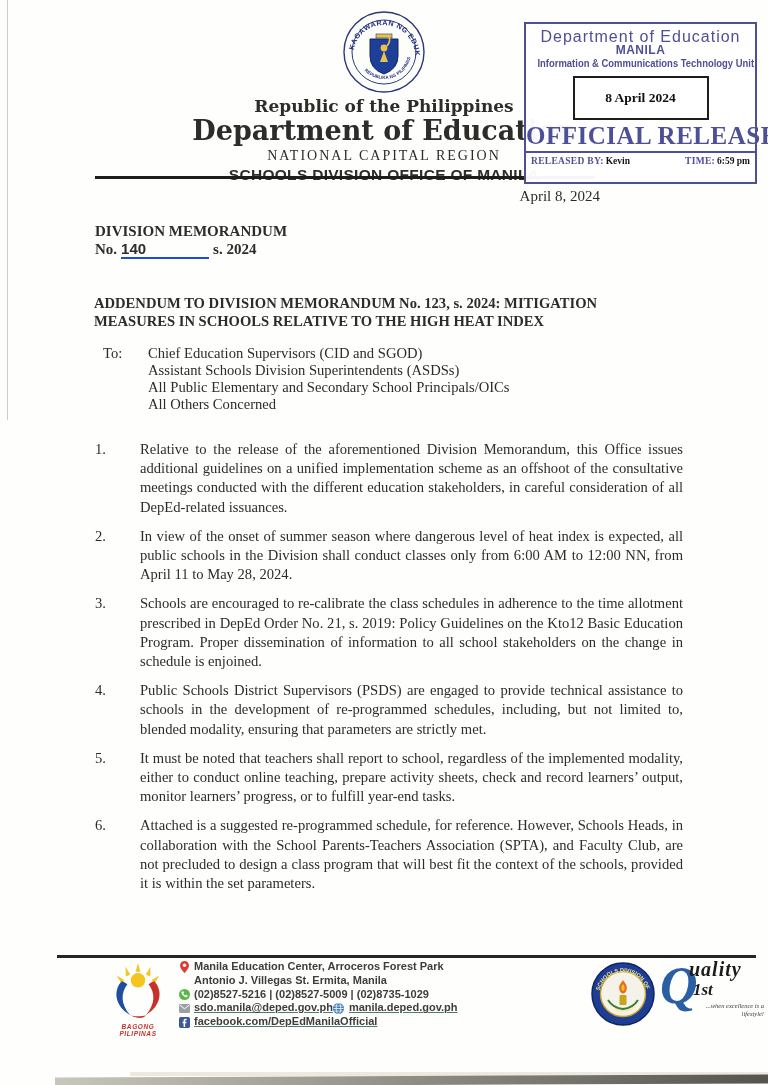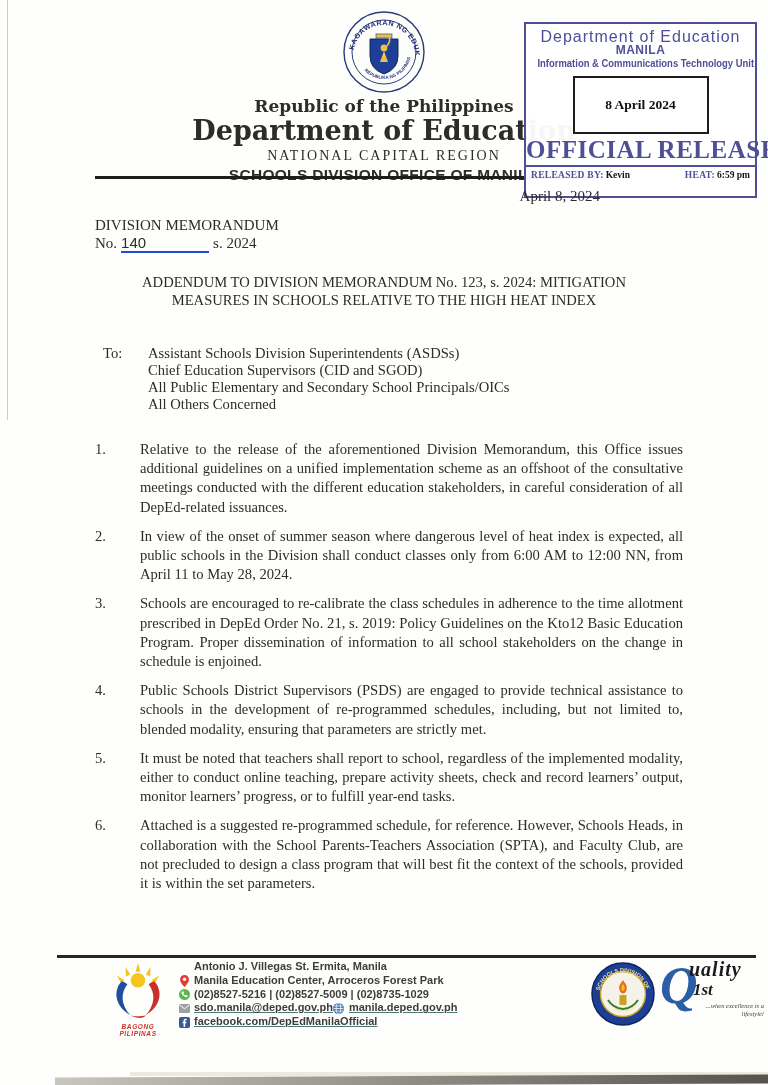--- a/index.html
+++ b/index.html
@@ -17,33 +17,33 @@
   .header-rule{position:absolute;top:176px;left:95px;width:500px;height:2.5px;background:#1d1d1b;}
 
   
   .stamp{position:absolute;left:524px;top:22px;width:229px;border:2.5px solid #4e4f97;
          background:rgba(255,255,255,.96);color:#4e4f97;text-align:center;padding:4px 0 0;}
   .stamp-dept{font-family:"Liberation Sans",sans-serif;font-size:16px;letter-spacing:1px;white-space:nowrap;}
   .stamp-city{font-family:"Liberation Sans",sans-serif;font-weight:bold;font-size:12px;margin-top:-3px;letter-spacing:.5px;}
   .stamp-unit{font-family:"Liberation Sans",sans-serif;font-weight:bold;font-size:10.5px;white-space:nowrap;
               transform:scaleX(.9);transform-origin:center;}
   .stamp-datebox{width:132px;margin:7px auto 2px;border:2px solid #1d1d1b;color:#111;
-                 font-weight:bold;font-size:13.5px;padding:19px 0;background:#fff;}
+                 font-weight:bold;font-size:13.5px;padding:12px 0;background:#fff;}
   .stamp-title{font-family:"Liberation Serif",serif;font-weight:bold;font-size:25px;letter-spacing:.5px;white-space:nowrap;}
   .stamp-sep{height:2px;background:#4e4f97;margin-top:1px;}
   .stamp-bottom{display:flex;justify-content:space-between;padding:3px 5px 16px;font-size:9.5px;font-weight:bold;}
   .sb-label{color:#4e4f97;letter-spacing:.3px;}
   .sb-value{color:#151515;margin-left:2px;}
 
   
   .date-line{position:absolute;top:188px;left:95px;width:505px;text-align:right;font-size:15px;}
-  .memo-head{position:absolute;top:216px;left:95px;font-weight:normal;font-size:15px;line-height:18px;}
+  .memo-head{position:absolute;top:222px;left:95px;font-weight:bold;font-size:15px;line-height:18px;}
   .no-value{display:inline-block;width:88px;text-align:left;border-bottom:2px solid #1d4ed8;
             font-family:"Liberation Sans",sans-serif;font-size:15px;margin:0 4px;line-height:16px;}
-  .memo-title{position:absolute;top:273px;left:94px;width:580px;text-align:center;font-weight:normal;
+  .memo-title{position:absolute;top:294px;left:94px;width:580px;font-weight:bold;
               font-size:14.6px;line-height:18px;}
   .to-block{position:absolute;top:345px;left:95px;width:588px;display:flex;font-size:14.6px;line-height:17px;}
   .to-label{width:45px;flex-shrink:0;margin-left:8px;}
   .paragraphs{position:absolute;top:440px;left:95px;width:588px;font-size:14.6px;line-height:19.2px;}
   .para{display:flex;margin-bottom:10px;}
   .para-num{width:45px;flex-shrink:0;}
   .para-text{display:block;flex:1;text-align:justify;}
 
   
   .footer-rule{position:absolute;top:955px;left:57px;width:699px;height:2.5px;background:#262626;}
@@ -117,21 +117,21 @@
     <div class="stamp-city">MANILA</div>
     <div class="stamp-unit">Information &amp; Communications Technology Unit</div>
     <div class="stamp-datebox">8 April 2024</div>
     <div class="stamp-title">OFFICIAL RELEASE</div>
     <div class="stamp-sep"></div>
     <div class="stamp-bottom">
       <span>
         <span class="sb-label">RELEASED BY:</span><span class="sb-value">Kevin</span>
       </span>
       <span>
-        <span class="sb-label">HEAT:</span><span class="sb-value">6:59 pm</span>
+        <span class="sb-label">TIME:</span><span class="sb-value">6:59 pm</span>
       </span>
     </div>
   </div>
 
   <div class="date-line">April 8, 2024</div>
 
   <div class="memo-head">
     <div>DIVISION MEMORANDUM</div>
     <div>
       <span>No.</span><span class="no-value">140</span><span>s. 2024</span>
@@ -139,22 +139,22 @@
   </div>
 
   <div class="memo-title">
     <div>ADDENDUM TO DIVISION MEMORANDUM No. 123, s. 2024: MITIGATION</div>
     <div>MEASURES IN SCHOOLS RELATIVE TO THE HIGH HEAT INDEX</div>
   </div>
 
   <div class="to-block">
     <span class="to-label">To:</span>
     <span>
+      <div>Chief Education Supervisors (CID and SGOD)</div>
       <div>Assistant Schools Division Superintendents (ASDSs)</div>
-      <div>Chief Education Supervisors (CID and SGOD)</div>
       <div>All Public Elementary and Secondary School Principals/OICs</div>
       <div>All Others Concerned</div>
     </span>
   </div>
 
   <div class="paragraphs">
     <div class="para">
       <span class="para-num">1.</span>
       <span class="para-text">Relative to the release of the aforementioned Division Memorandum, this Office issues additional guidelines on a unified implementation scheme as an offshoot of the consultative meetings conducted with the different education stakeholders, in careful consideration of all DepEd-related issuances.</span>
     </div>
@@ -194,31 +194,31 @@
       </g>
       <circle cx="30" cy="19" r="7.5" fill="#f5c51d"></circle>
       <path d="M13,20 C4,30 6,46 22,55 C12,44 12,32 19,23 C17,21.5 15,20.5 13,20 Z" fill="#1f4ea1"></path>
       <path d="M47,20 C56,30 54,46 38,55 C48,44 48,32 41,23 C43,21.5 45,20.5 47,20 Z" fill="#c8312b"></path>
       <path d="M22,55 C30,59 36,58.5 38,55 C34,56.5 26,56.5 22,55 Z" fill="#c8312b"></path>
     </svg>
     <div class="bagong-label">BAGONG PILIPINAS</div>
   </div>
 
   <div class="f-contact">
-    <div class="c-line c-indent">
-      <span>Antonio J. Villegas St. Ermita, Manila</span>
-    </div>
     <div class="c-line">
       <span class="c-icon">
         <svg width="9" height="12" viewBox="0 0 9 12">
             <path d="M4.5,0 C7,0 9,2 9,4.4 C9,7.4 4.5,12 4.5,12 C4.5,12 0,7.4 0,4.4 C0,2 2,0 4.5,0 Z" fill="#e03c31"></path>
             <circle cx="4.5" cy="4.3" r="1.7" fill="#fff"></circle>
           </svg>
       </span>
       <span>Manila Education Center, Arroceros Forest Park</span>
+    </div>
+    <div class="c-line c-indent">
+      <span>Antonio J. Villegas St. Ermita, Manila</span>
     </div>
     <div class="c-line">
       <span class="c-icon">
         <svg width="11" height="11" viewBox="0 0 11 11">
             <circle cx="5.5" cy="5.5" r="5.5" fill="#58b947"></circle>
             <path d="M3.2,2.6 l1.2,-0.4 l0.8,1.6 l-0.8,0.8 c0.3,0.9 1,1.6 1.9,1.9 l0.8,-0.8 l1.6,0.8 l-0.4,1.2 c-0.2,0.5 -0.8,0.8 -1.4,0.6 c-2.2,-0.6 -3.9,-2.3 -4.5,-4.5 c-0.2,-0.6 0.1,-1.2 0.8,-1.2 Z" fill="#fff"></path>
           </svg>
       </span>
       <span>(02)8527-5216 | (02)8527-5009 | (02)8735-1029</span>
     </div>

